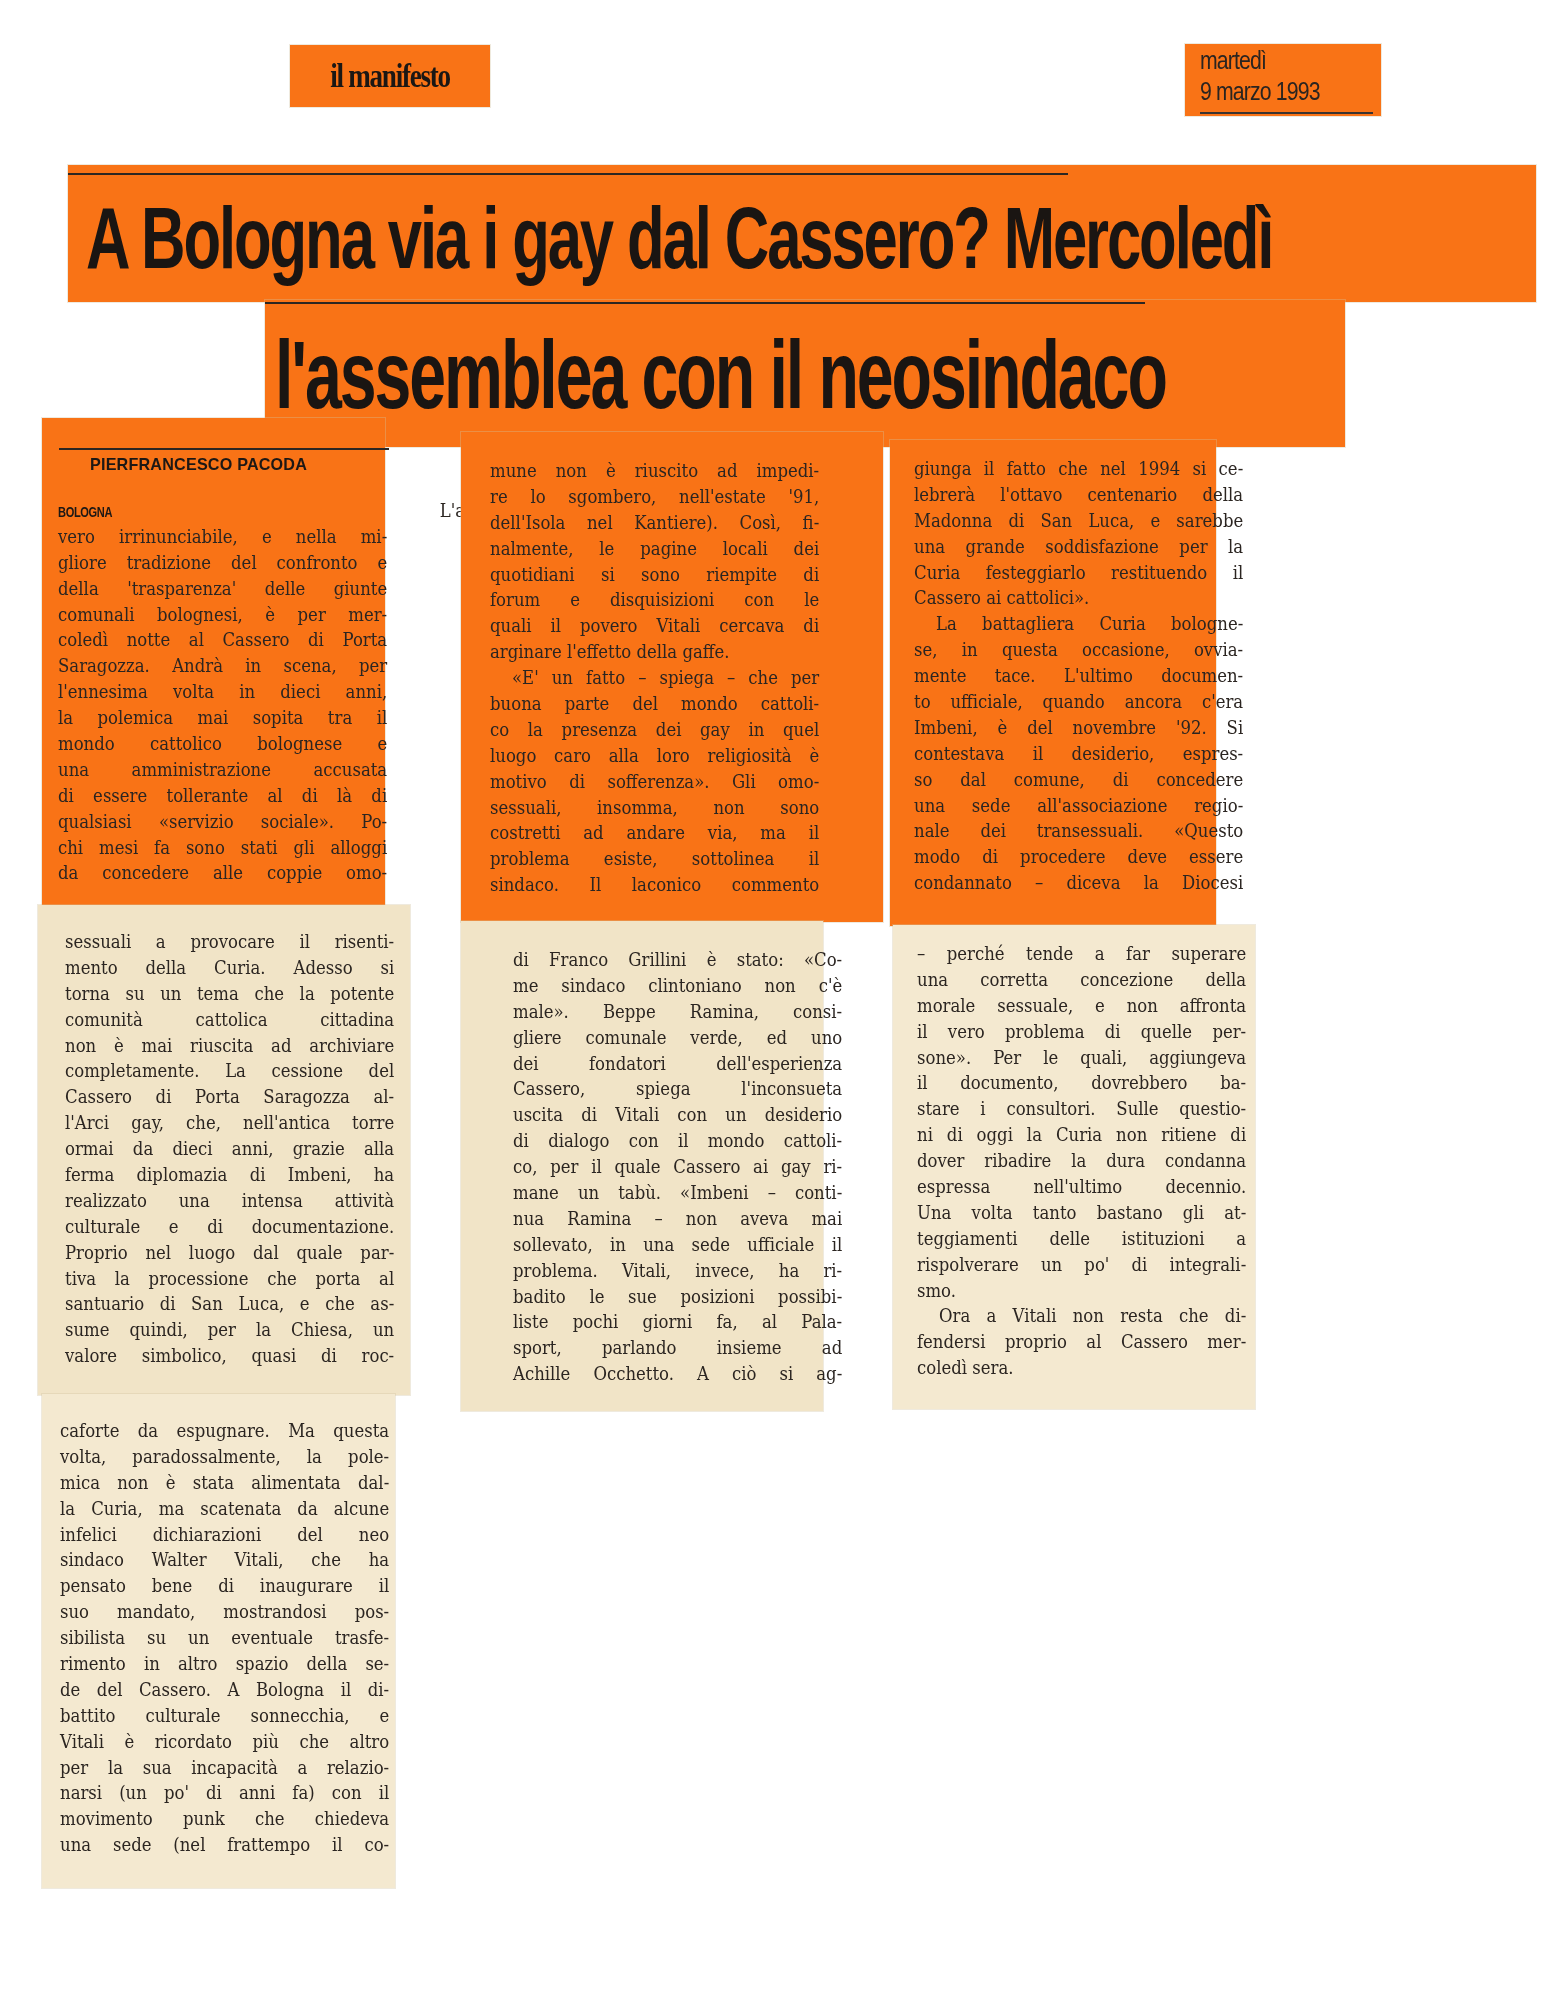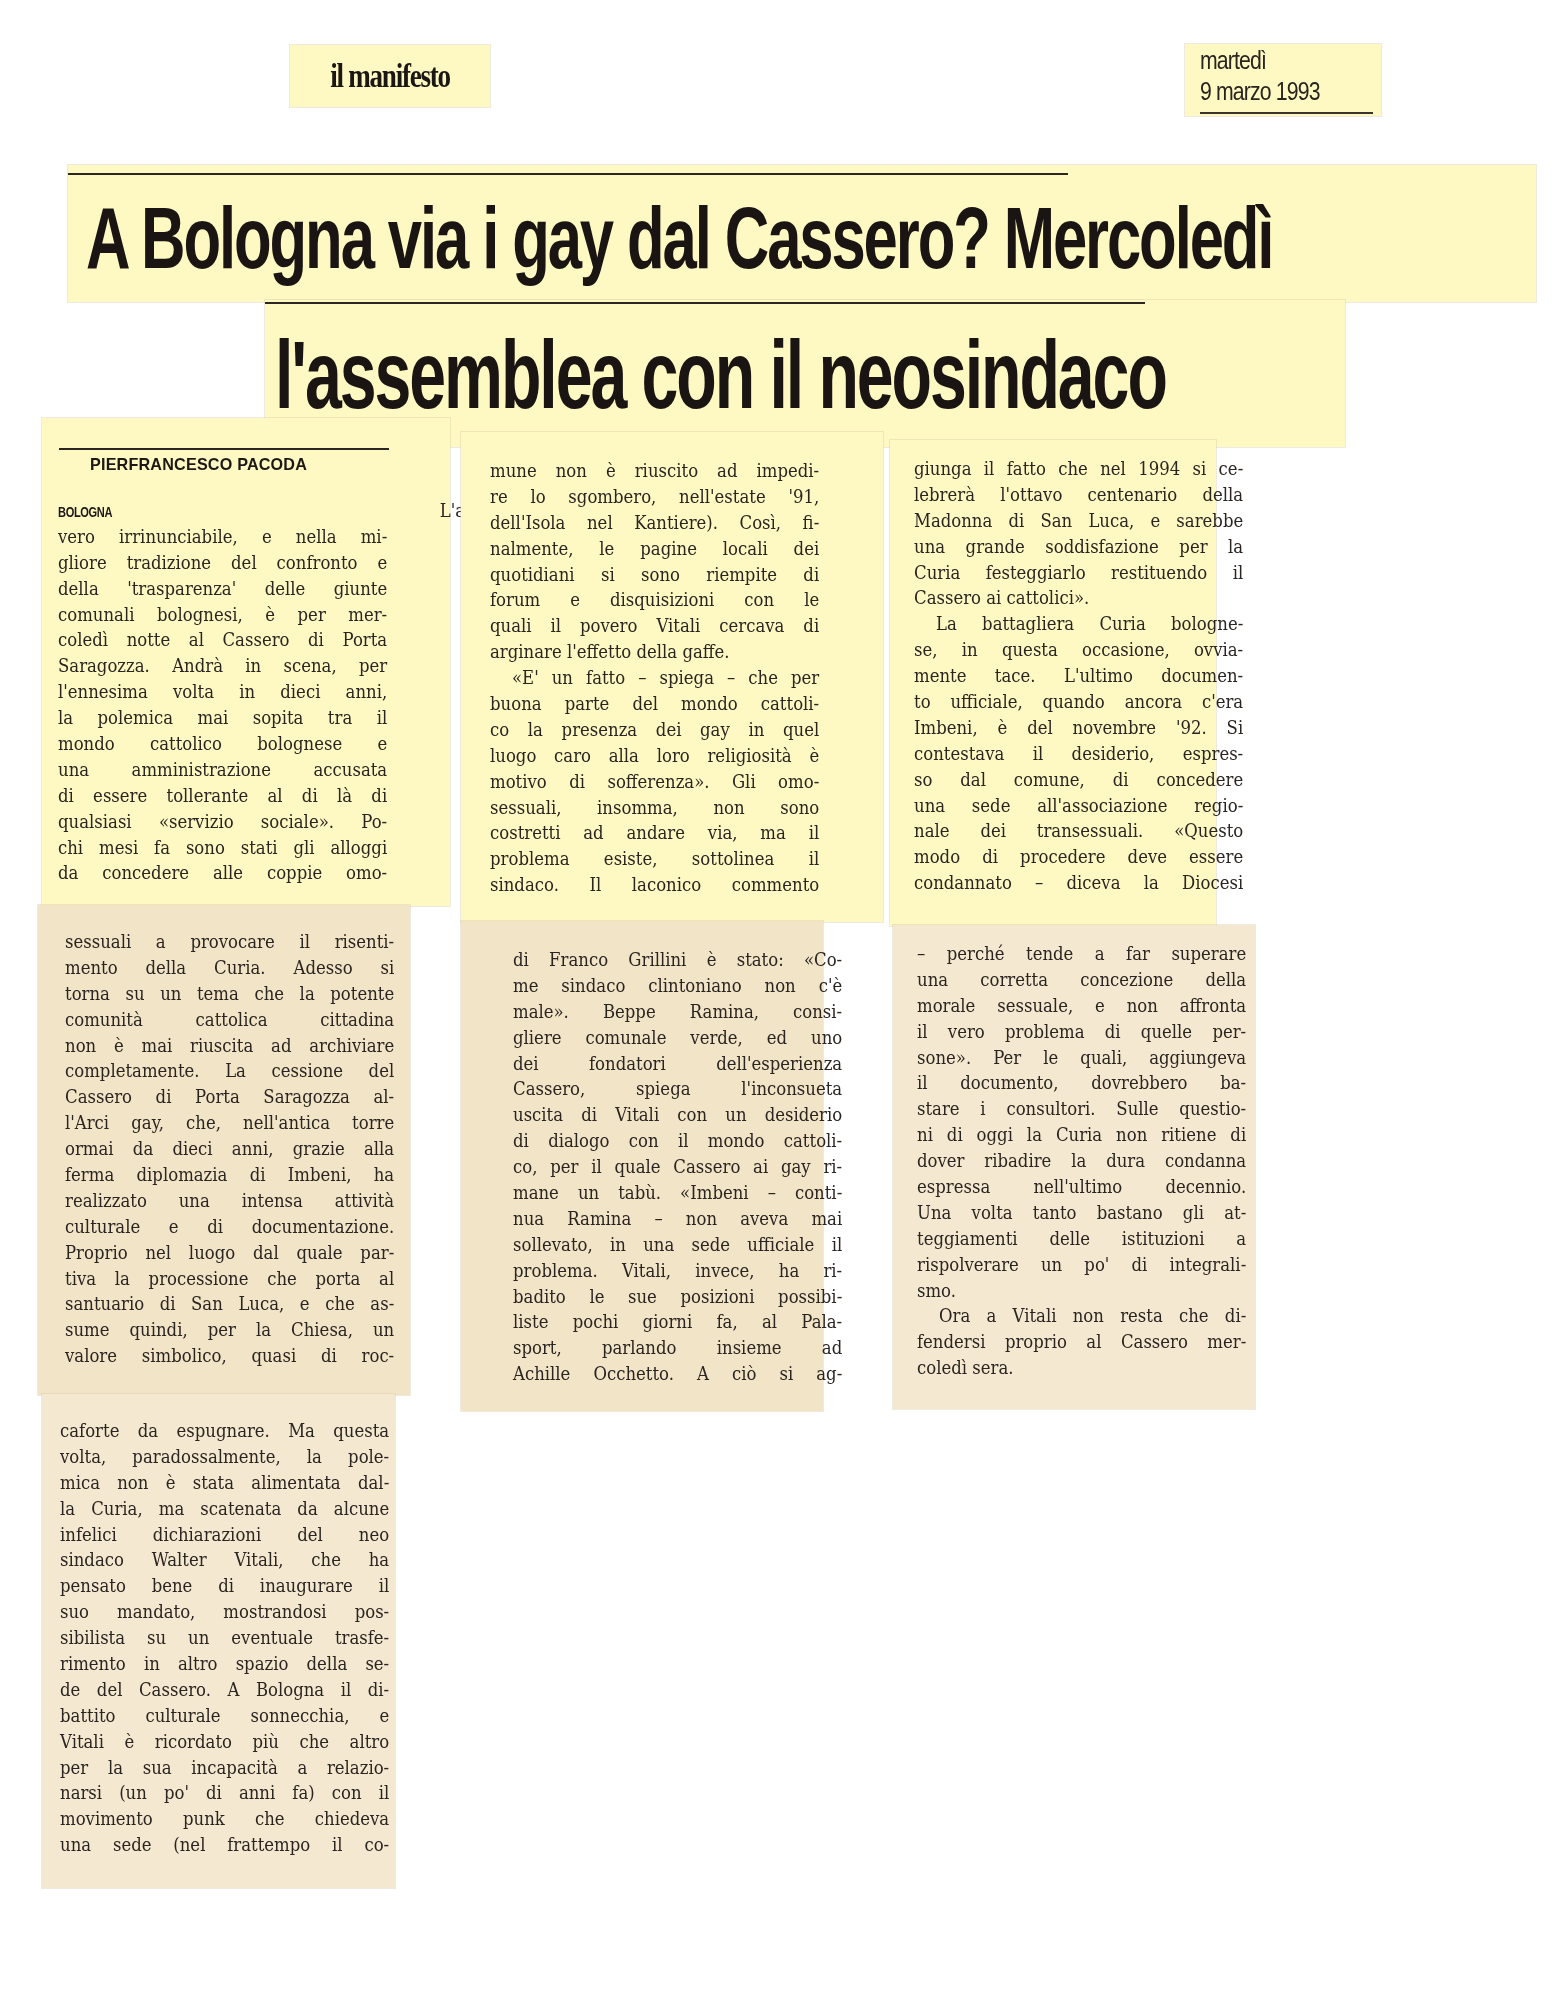--- a/index.html
+++ b/index.html
@@ -4,21 +4,21 @@
 <style>
   html, body { margin: 0; padding: 0; }
   body {
     width: 1567px; height: 2000px; position: relative;
     background: #ffffff; overflow: hidden;
     font-family: "DejaVu Serif", "Liberation Serif", serif;
     color: #2a2420;
   }
   .clip {
     position: absolute;
-    background: #fef9c3;
+    background: #f97316;
     box-shadow: 0 0 0 1px rgba(210,195,160,0.35);
   }
   .clip.tone2 { background: #f1e4c7; }
   .clip.tone3 { background: #f4e9d0; }
 
   
   .masthead {
     left: 290px; top: 45px; width: 200px; height: 62px;
     display: flex; align-items: center; justify-content: center;
   }
@@ -101,21 +101,21 @@
 
 <div class="clip hl1">
   <div class="hl-rule" style="left:0;top:8px;width:1000px;"></div>
   <div class="hl-text">A Bologna via i gay dal Cassero? Mercoledì</div>
 </div>
 <div class="clip hl2">
   <div class="hl-rule" style="left:0;top:2px;width:880px;"></div>
   <div class="hl-text">l'assemblea con il neosindaco</div>
 </div>
 
-<div class="clip col-piece" style="left:42px;top:418px;width:408px;height:488px;">
+<div class="clip col-piece" style="left:42px;top:418px;width:312px;height:488px;padding-left:31px;">
   <div class="byline-rule" style="left:17px;top:30px;width:330px;"></div>
   <div class="byline" style="left:48px;top:37px;">PIERFRANCESCO PACODA</div>
   <div class="text" id="c0p0" style="left:16px;top:80px;width:330px;">
       <span class="line"><span><span class="dateline">BOLOGNA </span>L'appuntamento, dav-</span></span>
       <span class="line"><span>vero irrinunciabile, e nella mi-</span></span>
       <span class="line"><span>gliore tradizione del confronto e</span></span>
       <span class="line"><span>della 'trasparenza' delle giunte</span></span>
       <span class="line"><span>comunali bolognesi, è per mer-</span></span>
       <span class="line"><span>coledì notte al Cassero di Porta</span></span>
       <span class="line"><span>Saragozza. Andrà in scena, per</span></span>

